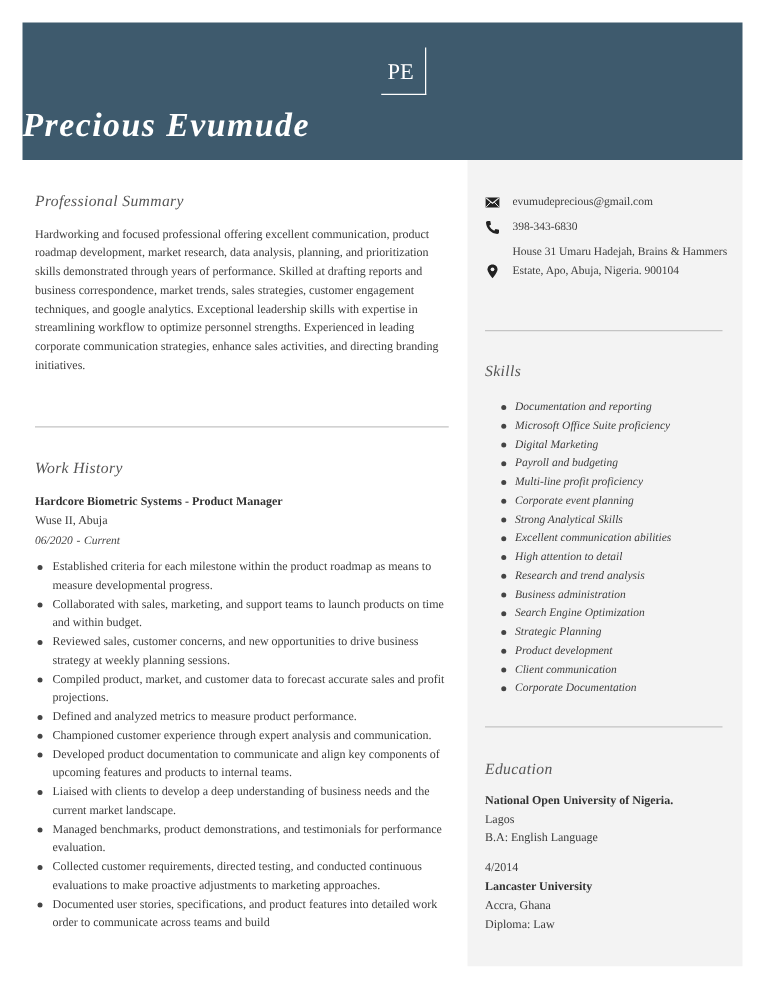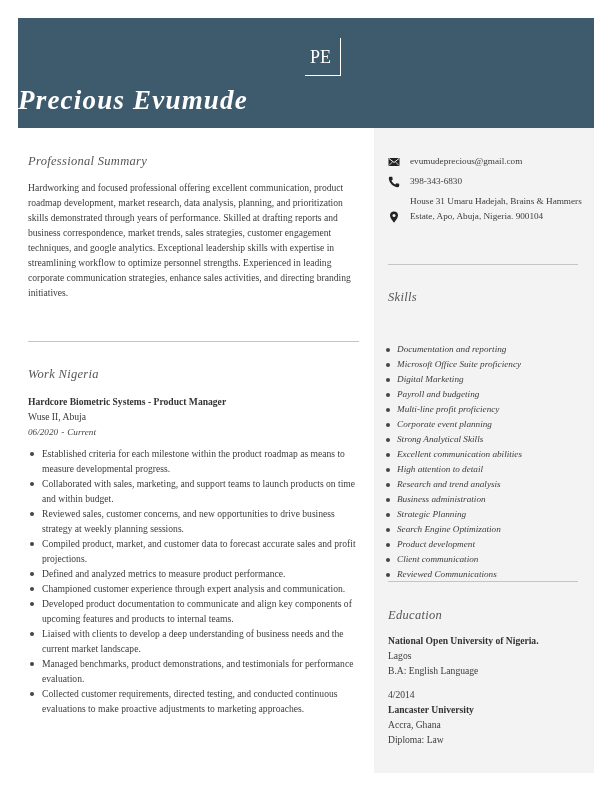--- a/index.html
+++ b/index.html
@@ -66,21 +66,21 @@
     }
 
     
     .contact { position: absolute; left: 14px; top: 26px; width: 200px; }
     .contact-row { position: relative; padding-left: 22px; font-family: "Liberation Serif", serif; font-size: 9.2px; line-height: 15px; color: #3c3c3c; margin-bottom: 5px; }
     .contact-row .icon { position: absolute; left: 0; top: 2px; width: 12px; height: 12px; }
     .contact-row.address .icon { top: 17px; }
     .side-divider1 { position: absolute; left: 14px; top: 136px; width: 190px; }
 
     .skills-title { position: absolute; left: 14px; top: 162px; font-style: italic; }
-    .skills { position: absolute; left: 10px; top: 190px; width: 200px; list-style: none; margin-top: 24px; }
+    .skills { position: absolute; left: 25px; top: 190px; width: 200px; list-style: none; }
     .skills li {
       position: relative; padding-left: 13px;
       font-family: "Liberation Serif", serif; font-style: italic; font-size: 9.2px; line-height: 15px; color: #3c3c3c;
     }
     .skills li::before {
       content: ""; position: absolute; left: 2px; top: 6px; width: 4px; height: 4px; border-radius: 50%; background: #444;
     }
     .side-divider2 { position: absolute; left: 14px; top: 453px; width: 190px; }
 
     .edu-title { position: absolute; left: 14px; top: 480px; }
@@ -97,38 +97,39 @@
   <div class="header">
     <div class="monogram">PE</div>
     <div class="name">Precious Evumude</div>
   </div>
 
   <div class="main">
     <div class="section-title summary-title">Professional Summary</div>
     <div class="body-text summary-text">Hardworking and focused professional offering excellent communication, product roadmap development, market research, data analysis, planning, and prioritization skills demonstrated through years of performance. Skilled at drafting reports and business correspondence, market trends, sales strategies, customer engagement techniques, and google analytics. Exceptional leadership skills with expertise in streamlining workflow to optimize personnel strengths. Experienced in leading corporate communication strategies, enhance sales activities, and directing branding initiatives.</div>
     <div class="divider main-divider"></div>
 
-    <div class="section-title work-title">Work Nigeria</div>
+    <div class="section-title work-title">Work History</div>
     <div class="job">
       <div class="job-title">Hardcore Biometric Systems - Product Manager</div>
       <div class="job-loc">Wuse II, Abuja</div>
       <div class="job-dates">
         <span>06/2020</span><span class="sep">-</span><span>Current</span>
       </div>
       <ul class="bullets">
         <li>Established criteria for each milestone within the product roadmap as means to measure developmental progress.</li>
         <li>Collaborated with sales, marketing, and support teams to launch products on time and within budget.</li>
         <li>Reviewed sales, customer concerns, and new opportunities to drive business strategy at weekly planning sessions.</li>
         <li>Compiled product, market, and customer data to forecast accurate sales and profit projections.</li>
         <li>Defined and analyzed metrics to measure product performance.</li>
         <li>Championed customer experience through expert analysis and communication.</li>
         <li>Developed product documentation to communicate and align key components of upcoming features and products to internal teams.</li>
         <li>Liaised with clients to develop a deep understanding of business needs and the current market landscape.</li>
         <li>Managed benchmarks, product demonstrations, and testimonials for performance evaluation.</li>
         <li>Collected customer requirements, directed testing, and conducted continuous evaluations to make proactive adjustments to marketing approaches.</li>
+        <li>Documented user stories, specifications, and product features into detailed work order to communicate across teams and build</li>
       </ul>
     </div>
   </div>
 
   <div class="sidebar">
     <div class="contact">
       <div class="contact-row">
         <span class="icon">
           <svg width="12" height="12" viewBox="0 0 12 12">
               <rect x="0.5" y="2" width="11" height="8" fill="#222"></rect>
@@ -164,25 +165,25 @@
       <li>Microsoft Office Suite proficiency</li>
       <li>Digital Marketing</li>
       <li>Payroll and budgeting</li>
       <li>Multi-line profit proficiency</li>
       <li>Corporate event planning</li>
       <li>Strong Analytical Skills</li>
       <li>Excellent communication abilities</li>
       <li>High attention to detail</li>
       <li>Research and trend analysis</li>
       <li>Business administration</li>
+      <li>Search Engine Optimization</li>
       <li>Strategic Planning</li>
-      <li>Search Engine Optimization</li>
       <li>Product development</li>
       <li>Client communication</li>
-      <li>Reviewed Communications</li>
+      <li>Corporate Documentation</li>
     </ul>
     <div class="divider side-divider2"></div>
 
     <div class="section-title edu-title">Education</div>
     <div class="edu">
       <div class="edu-entry">
         <div class="edu-school">National Open University of Nigeria.</div>
         <div class="edu-line">Lagos</div>
         <div class="edu-line">B.A: English Language</div>
       </div>

